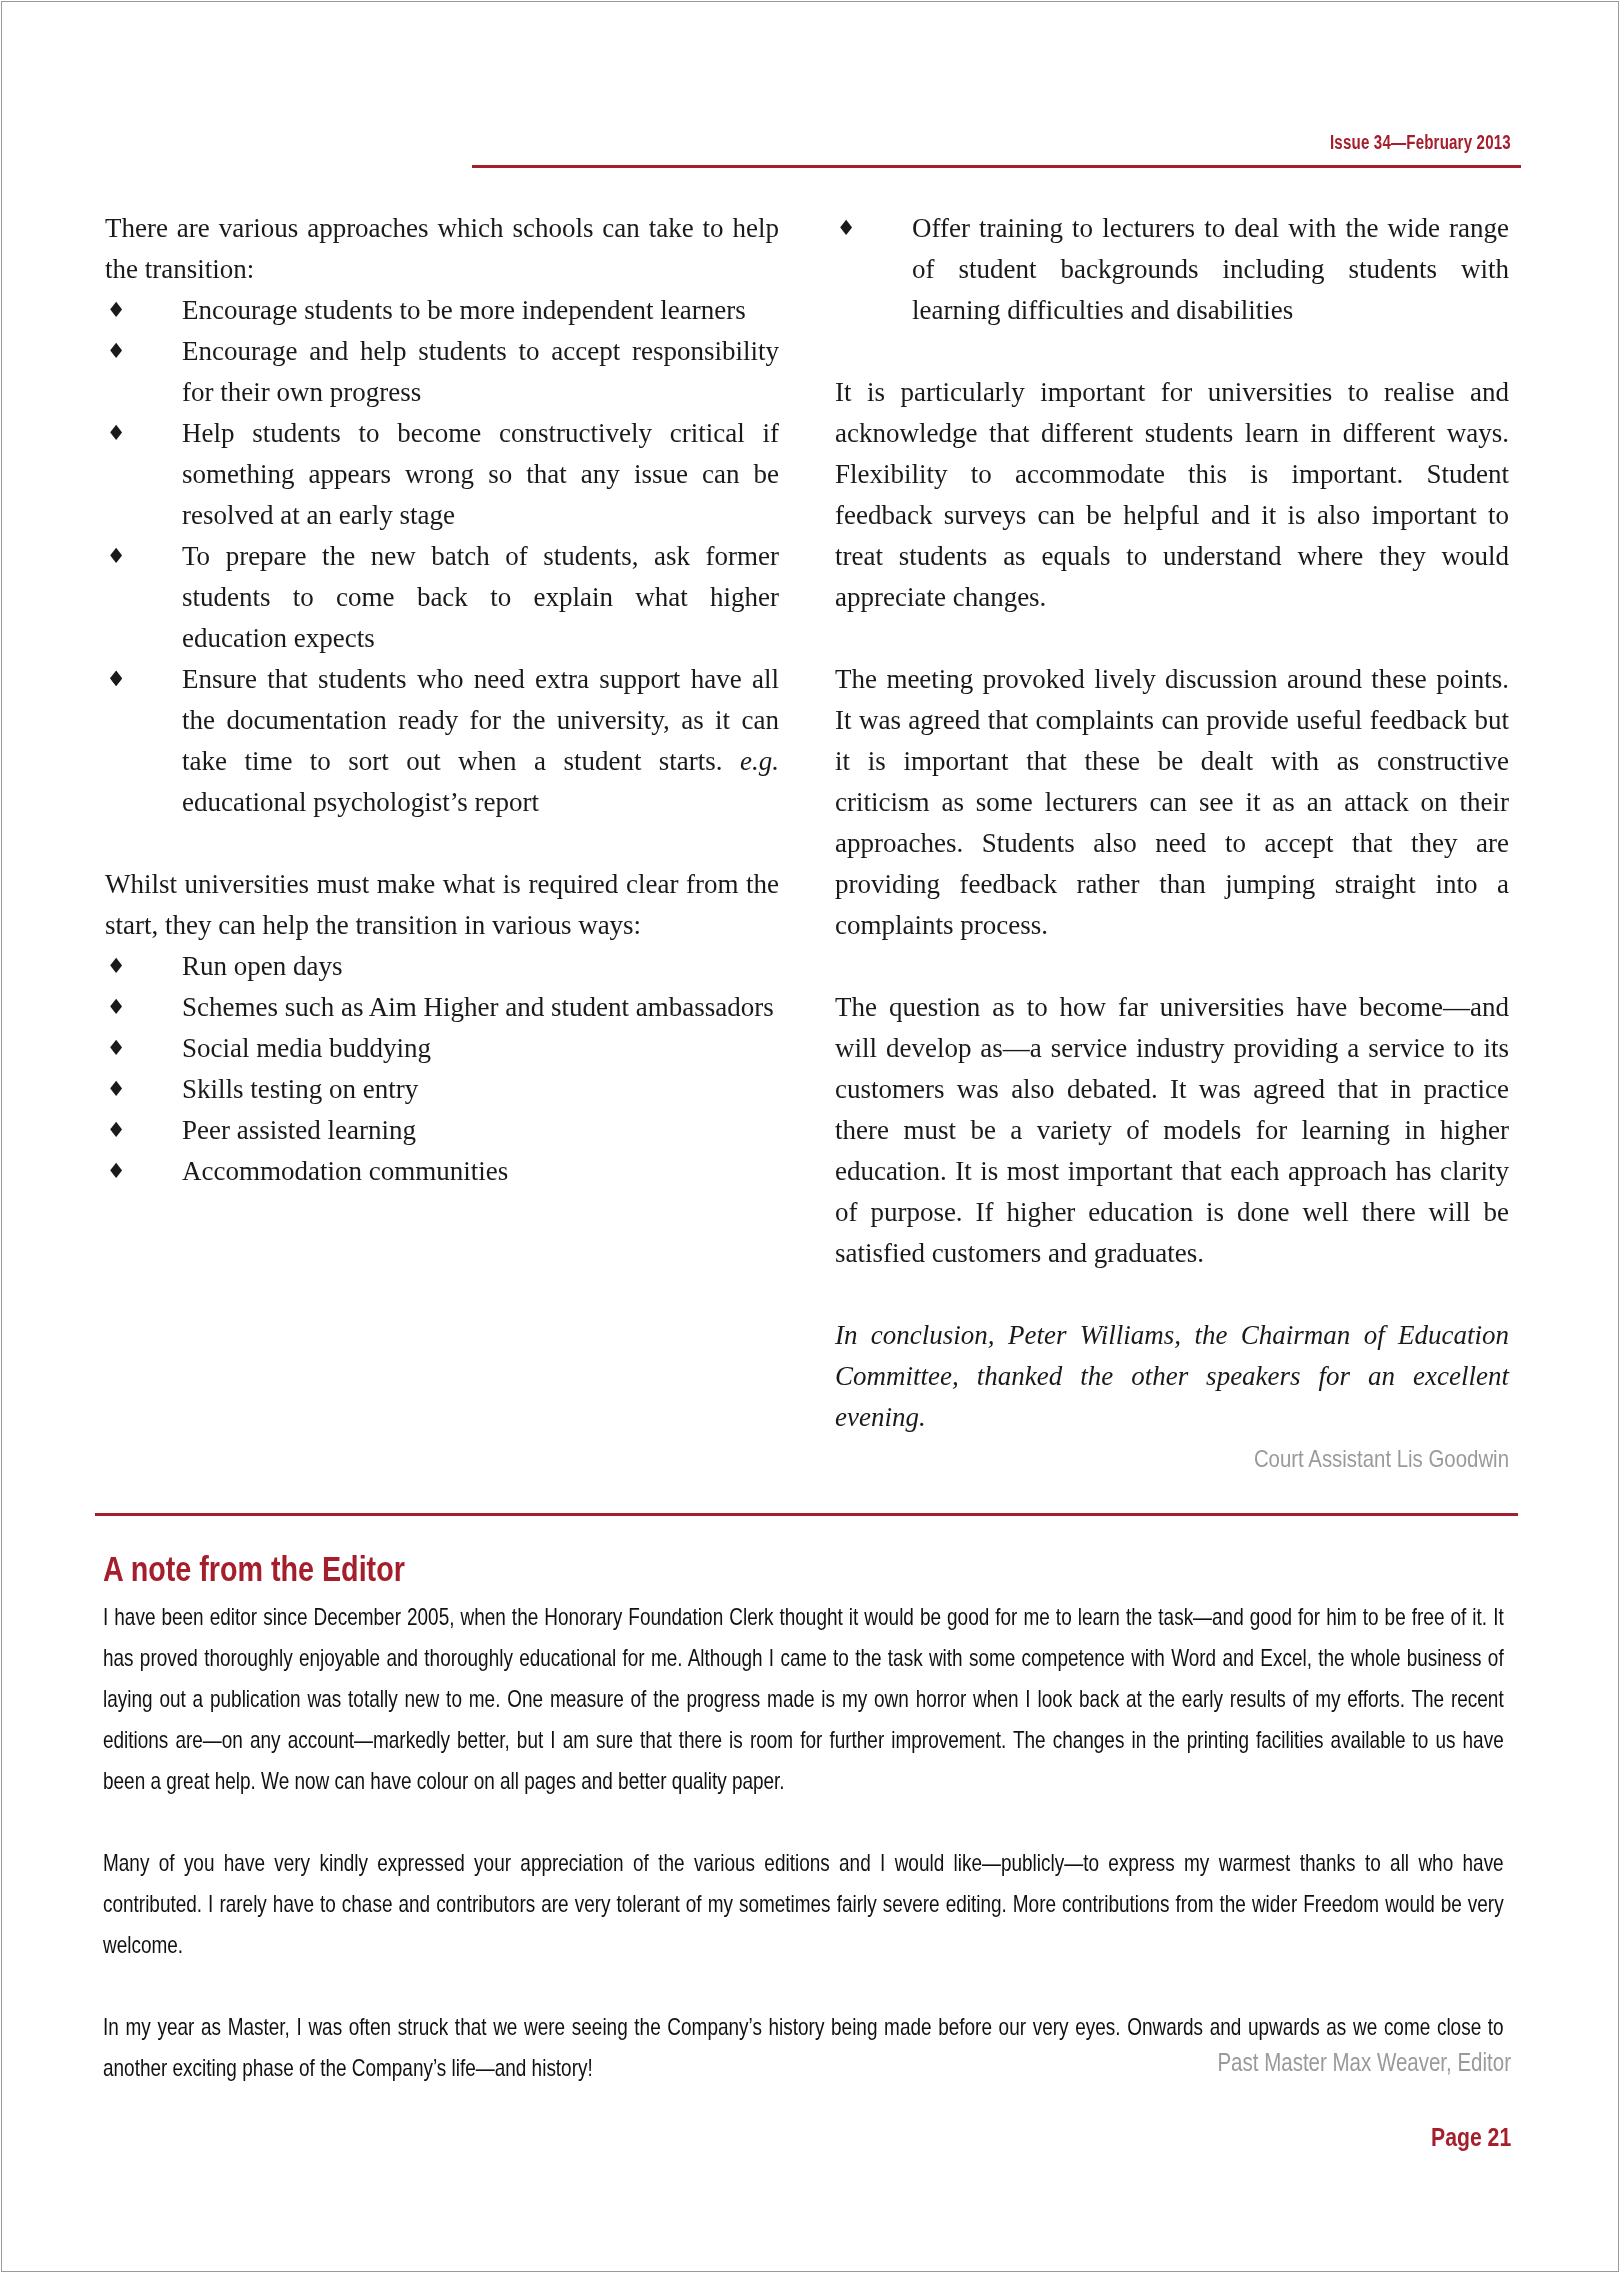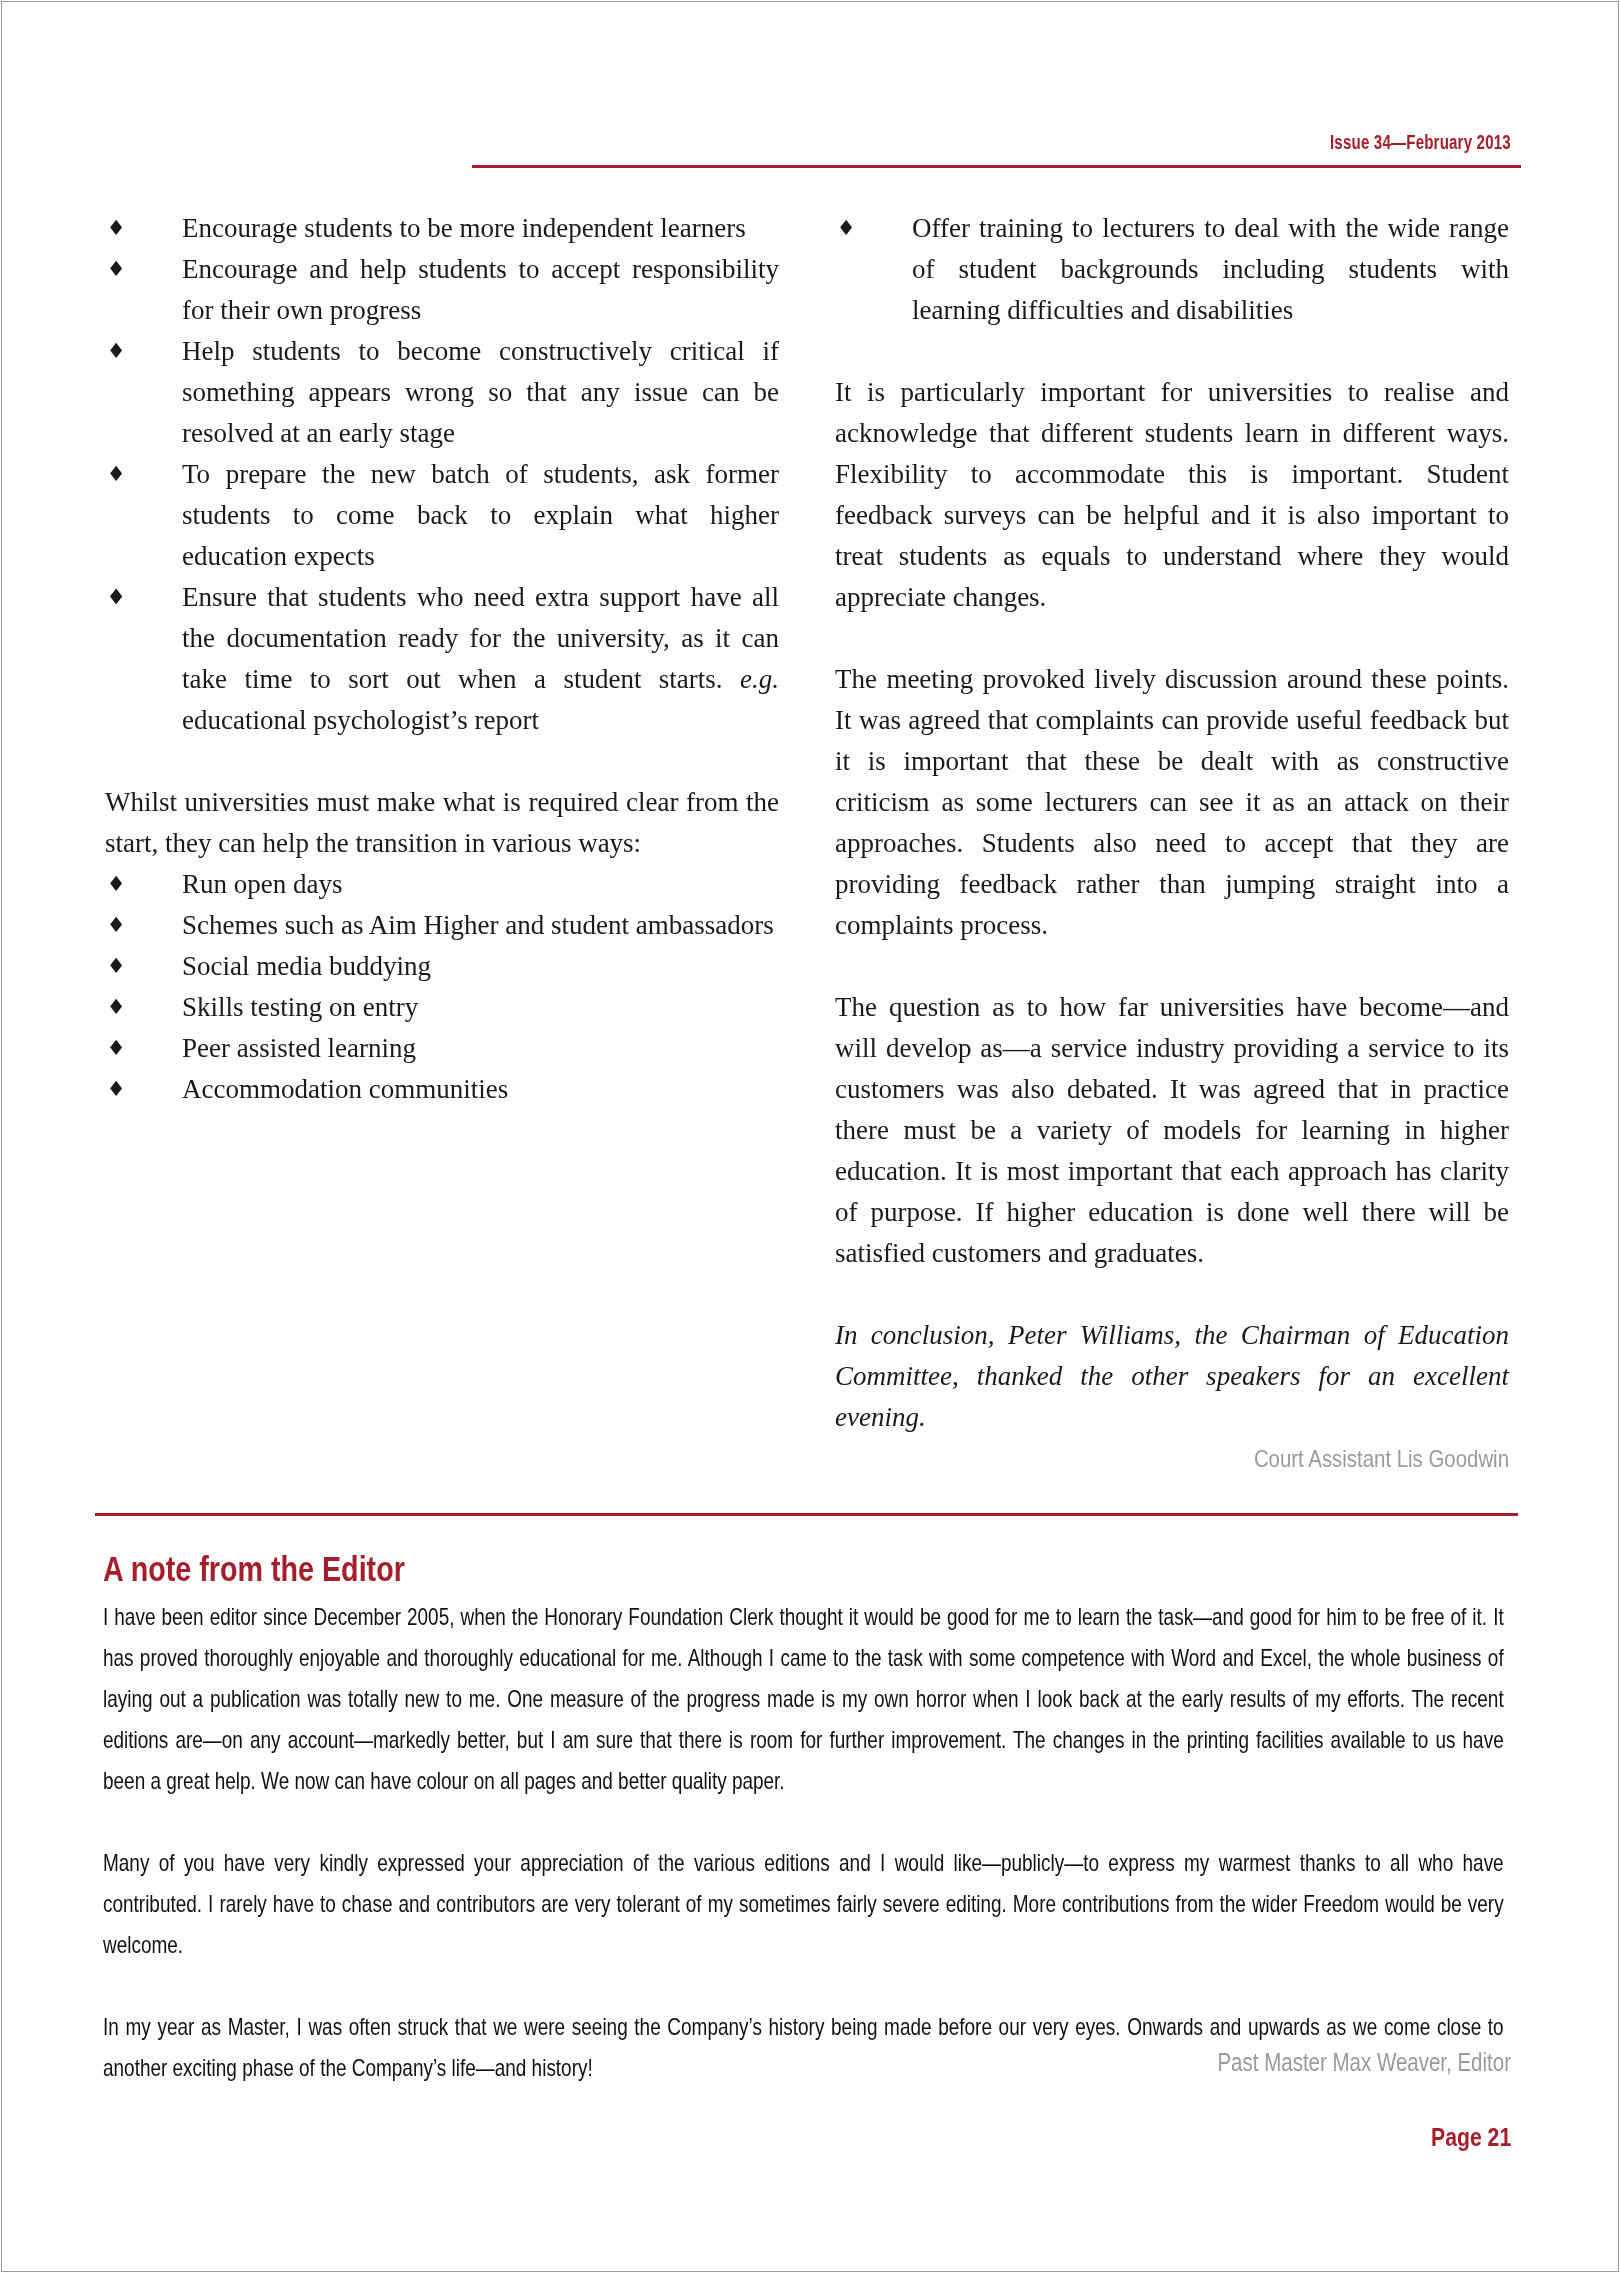--- a/index.html
+++ b/index.html
@@ -50,20 +50,21 @@
 </style>
 </head>
 <body>
 
 <div class="page-border"></div>
 
 <div class="header-issue">Issue 34—February 2013</div>
 <div class="header-rule"></div>
 
 <div class="col col-left">
+  <div>There are various approaches which schools can take to help the transition:</div>
   <ul>
     <li><span class="bullet">♦</span><span>Encourage students to be more independent learners</span></li>
     <li><span class="bullet">♦</span><span>Encourage and help students to accept responsibility for their own progress</span></li>
     <li><span class="bullet">♦</span><span>Help students to become constructively critical if something appears wrong so that any issue can be resolved at an early stage</span></li>
     <li><span class="bullet">♦</span><span>To prepare the new batch of students, ask former students to come back to explain what higher education expects</span></li>
     <li><span class="bullet">♦</span></li>
     <li><span class="bullet">♦</span><span>Ensure that students who need extra support have all the documentation ready for the university, as it can take time to sort out when a student starts.</span> <em>e.g.</em><span> educational psychologist’s report</span></li>
   </ul>
   <div>Whilst universities must make what is required clear from the start, they can help the transition in various ways:</div>
   <ul>

